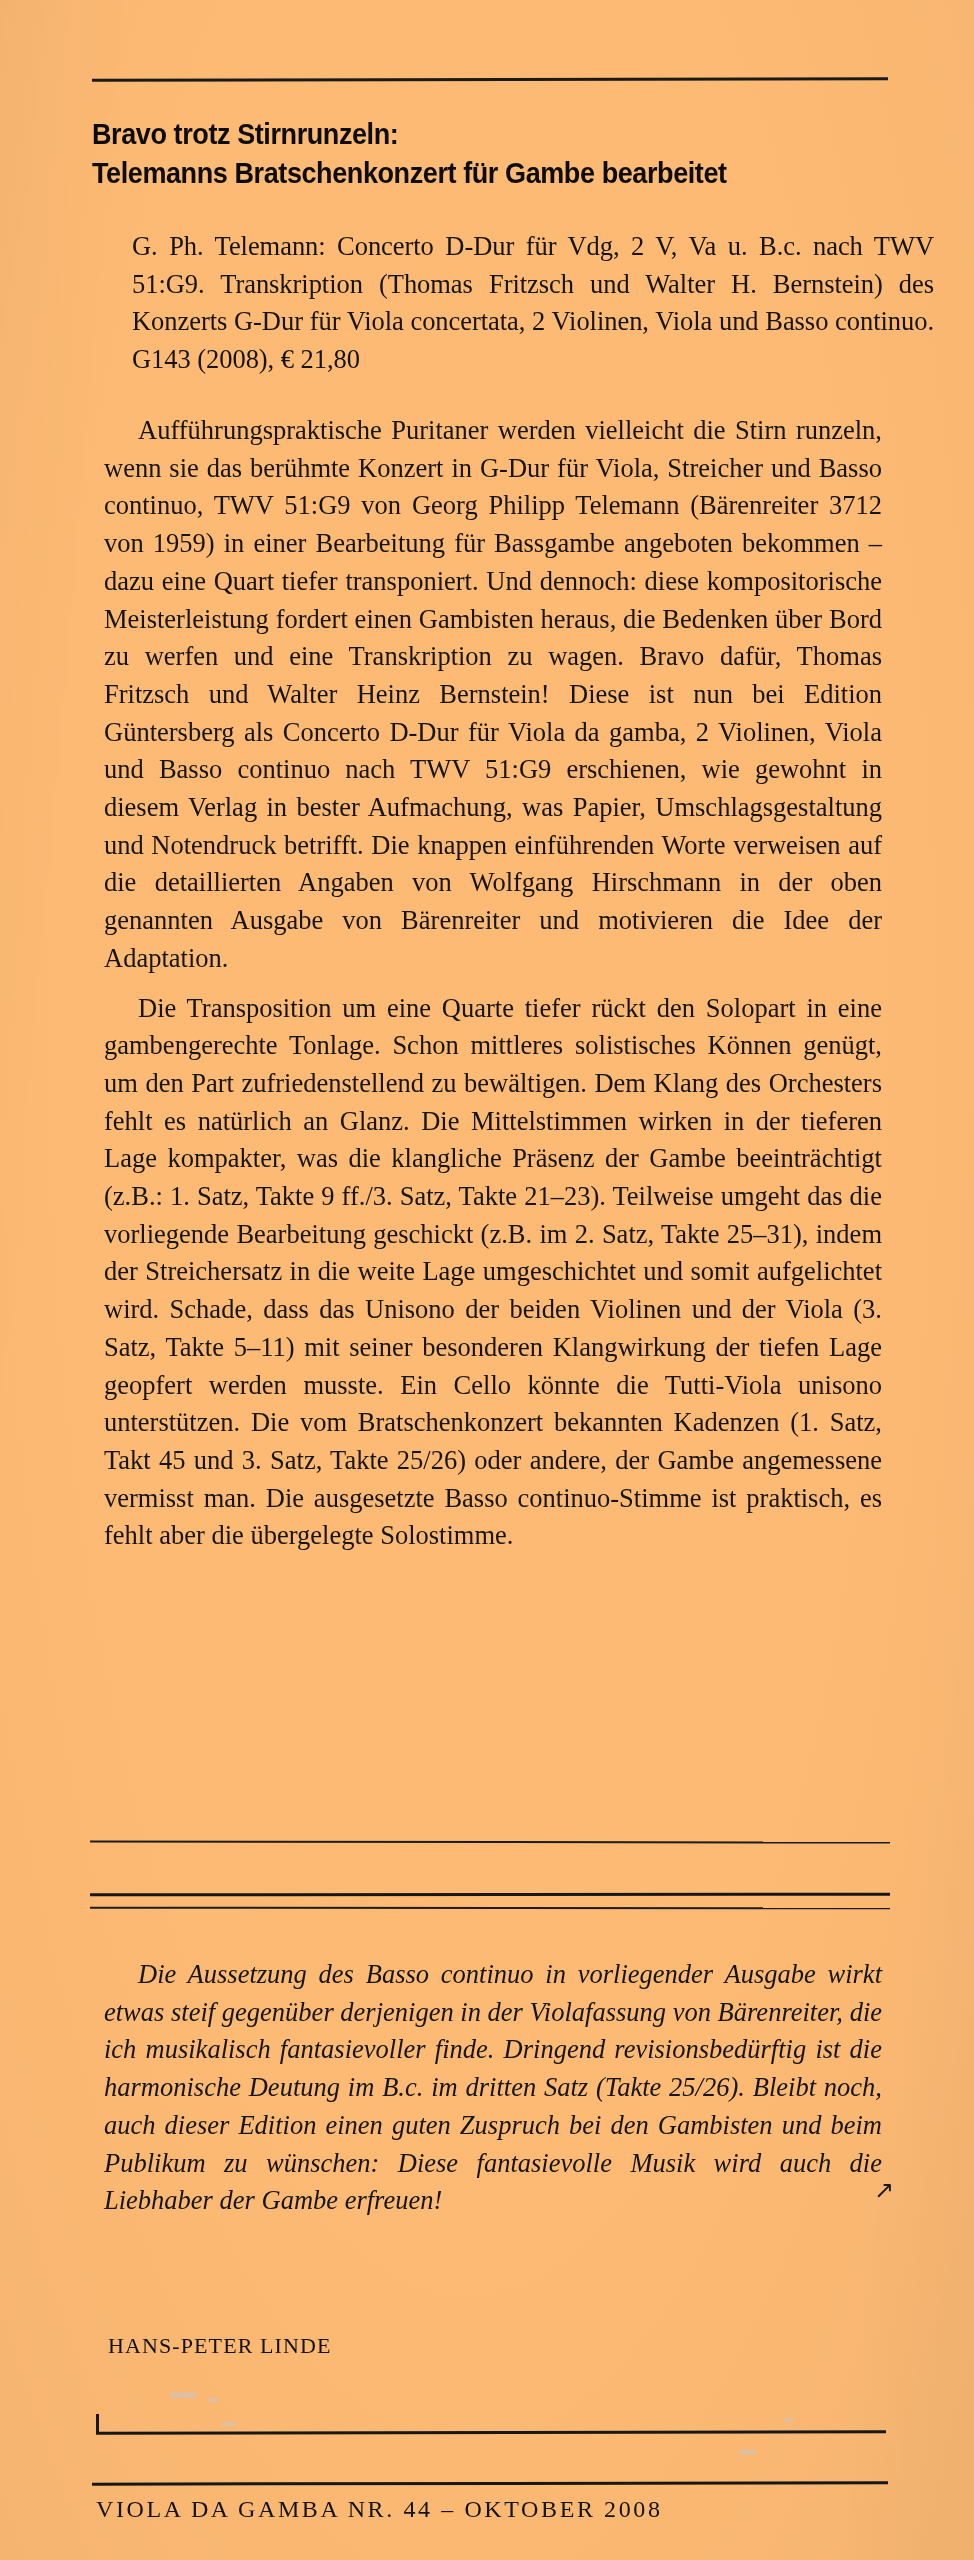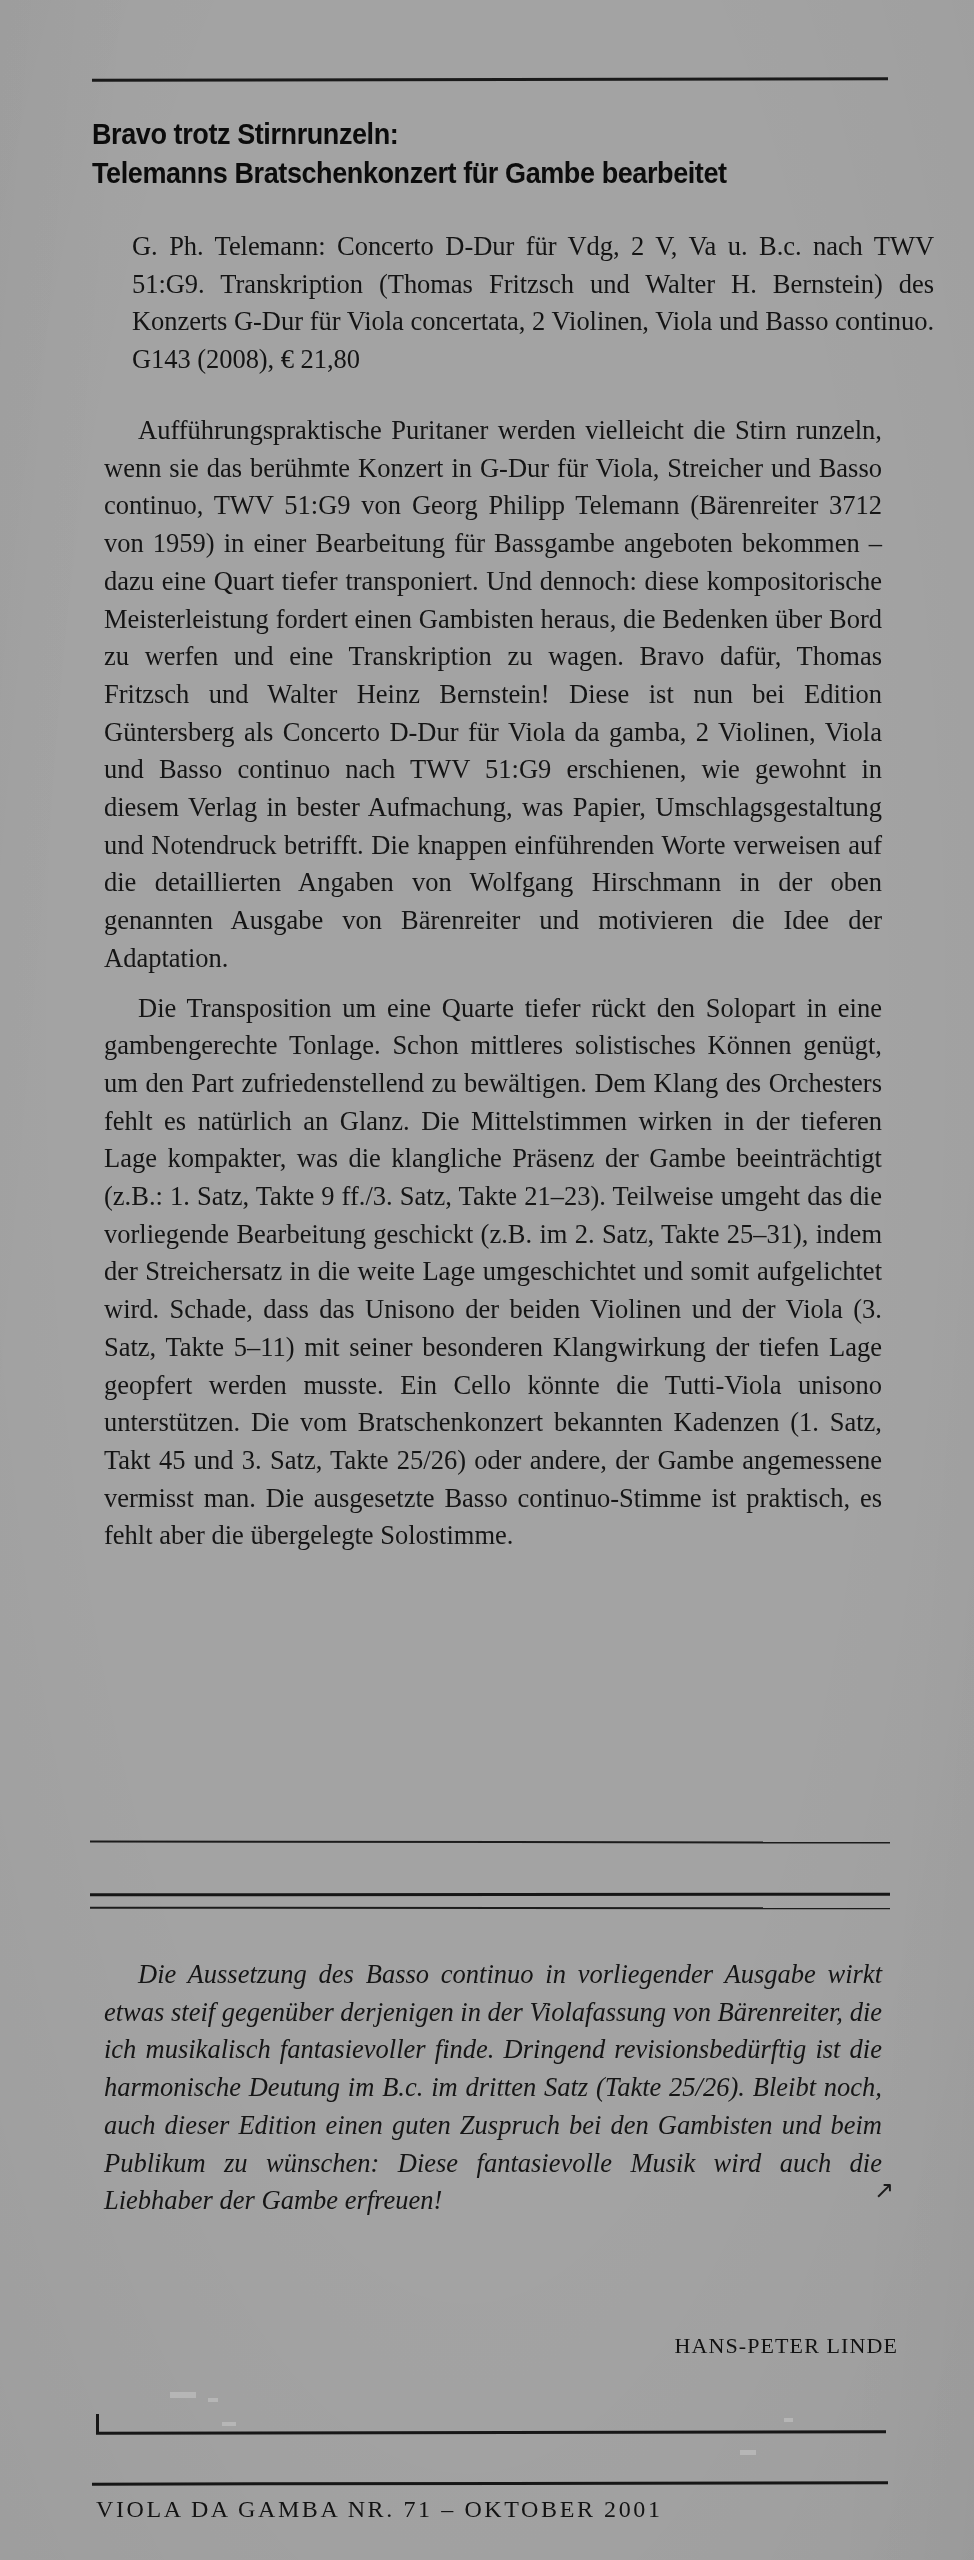--- a/index.html
+++ b/index.html
@@ -14,21 +14,21 @@
     position: relative;
     overflow: hidden;
     font-family: "Liberation Serif", "DejaVu Serif", serif;
     color: #121212;
   }
 
   
   .page {
     position: absolute;
     inset: 0;
-    background: #a3a3a3;
+    background: #fdba74;
   }
   
   .scan-tone {
     position: absolute;
     inset: 0;
     background:
       radial-gradient(ellipse at 48% 40%, rgba(255,255,255,0) 55%, rgba(0,0,0,0.035) 100%),
       linear-gradient(95deg, rgba(0,0,0,0.02) 0%, rgba(0,0,0,0) 12%, rgba(0,0,0,0) 88%, rgba(0,0,0,0.025) 100%);
     pointer-events: none;
   }
@@ -161,24 +161,24 @@
     top: 1778px;
     font-size: 24px;
     line-height: 1;
     color: #1a1a1a;
     font-family: "DejaVu Sans", sans-serif;
   }
 
   
   .byline {
     position: absolute;
-    left: 96px;
+    left: 108px;
     top: 2333px;
     width: 802px;
-    text-align: right;
+    text-align: left;
     font-size: 22px;
     letter-spacing: 1.1px;
     color: #121212;
   }
 
   
   .footer {
     position: absolute;
     left: 96px;
     top: 2496px;
@@ -228,21 +228,21 @@
   </div>
 
   <div class="byline">HANS-PETER LINDE</div>
 
   <div class="crop-mark">
     <div class="h"></div>
     <div class="v"></div>
   </div>
 
   <div class="rule-footer"></div>
-  <div class="footer">VIOLA DA GAMBA NR. 71 – OKTOBER 2001</div>
+  <div class="footer">VIOLA DA GAMBA NR. 44 – OKTOBER 2008</div>
 
   <div class="speck" style="left:170px; top:2392px; width:26px; height:6px;"></div>
   <div class="speck" style="left:208px; top:2398px; width:10px; height:4px;"></div>
   <div class="speck" style="left:222px; top:2422px; width:14px; height:4px;"></div>
   <div class="speck" style="left:740px; top:2450px; width:16px; height:5px;"></div>
   <div class="speck" style="left:784px; top:2418px; width:9px; height:4px;"></div>
 
 </div>
 
 </body></html>

